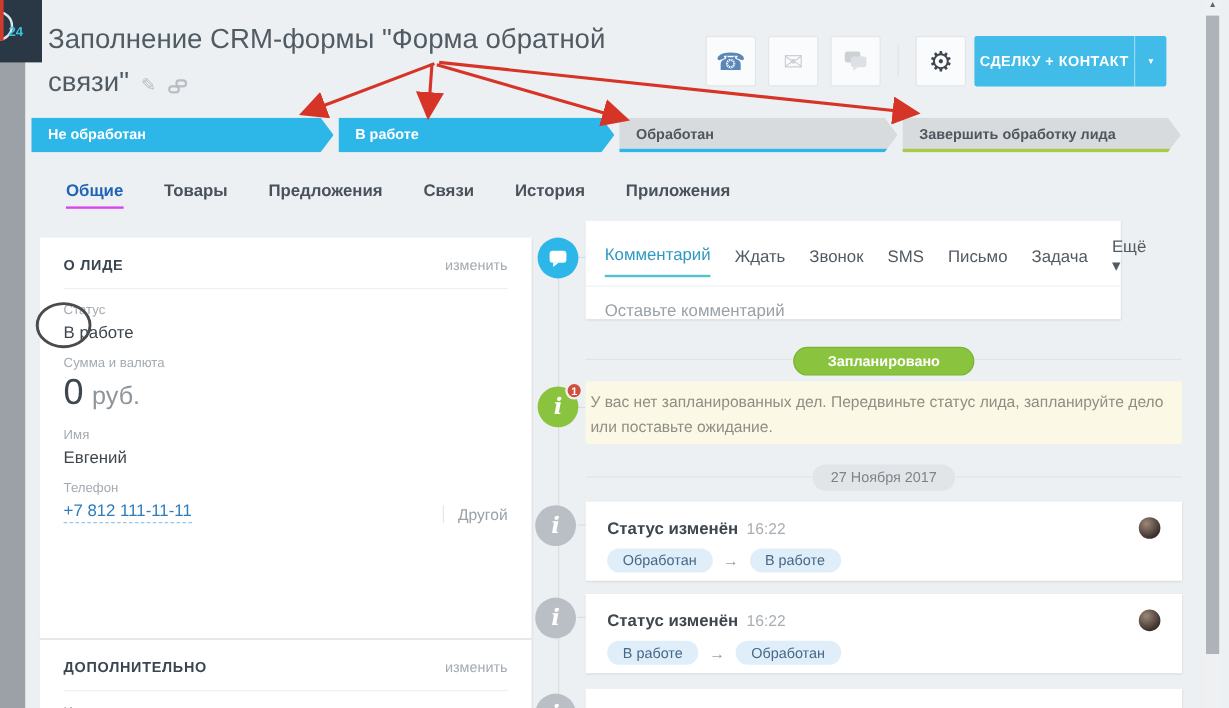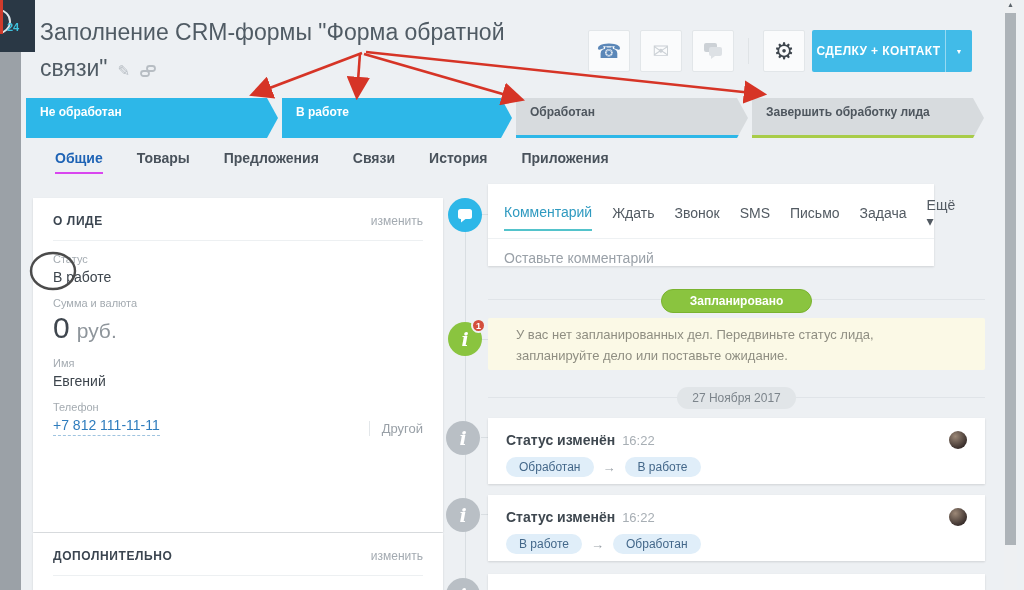--- a/index.html
+++ b/index.html
@@ -26,21 +26,21 @@
   .ic-mail  { color:#ccd1d6; }
   .ic-gear  { color:#3e464e; font-size:23px; }
   .vdiv { width:1px; height:26px; background:#dfe3e6; margin:0 4px; }
   .deal-btn { position:absolute; left:812px; top:30px; width:160px; height:42px; background:#41bbe8; border-radius:2px;
               display:flex; align-items:stretch; color:#fff; z-index:2; cursor:pointer; }
   .deal-btn .lbl { flex:1; display:flex; align-items:center; justify-content:center; font-size:12px; font-weight:bold; letter-spacing:.4px; }
   .deal-btn .caret { width:27px; border-left:1px solid rgba(255,255,255,.45); display:flex; align-items:center; justify-content:center; font-size:7px; }
 
   
   .pipeline { position:absolute; left:26px; top:98px; display:flex; gap:4px; z-index:2; }
-  .stage { height:40px; line-height:29px; padding-left:14px; font-size:12px; font-weight:bold; position:relative;
+  .stage { height:29px; line-height:29px; padding-left:14px; font-size:12px; font-weight:bold; position:relative;
            clip-path:polygon(0 0, calc(100% - 11px) 0, 100% 50%, calc(100% - 11px) 100%, 0 100%); }
   .stage.active { background:#2db7e8; color:#fff; }
   .stage.idle { background:#d7dbde; color:#4e565e; }
   .stage-underline { position:absolute; left:0; right:0; bottom:0; height:3px; }
   .u-blue { background:#2db7e8; } .u-green { background:#a8cc48; }
   .s1{width:252px;} .s2{width:230px;} .s3{width:232px;} .s4{width:232px;}
 
   
   .tabs { position:absolute; left:55px; top:150px; display:flex; gap:34px; font-size:14px; font-weight:bold; color:#49525b; z-index:2; }
   .tab { padding-bottom:6px; cursor:pointer; }
@@ -90,21 +90,21 @@
 
   
   .sep-line { position:absolute; left:488px; width:497px; height:1px; background:#e0e4e8; z-index:1; }
   .badge-wrap { position:absolute; left:488px; width:497px; text-align:center; z-index:2; }
   .planned-badge { display:inline-block; background:#8ac43f; border:1px solid #7ab32f; color:#fff; font-size:12px; font-weight:bold;
                    padding:4px 28px; border-radius:14px; cursor:pointer; }
   .date-pill { display:inline-block; background:#e1e5e8; color:#7c848b; font-size:12px; padding:4px 15px; border-radius:13px; }
 
   
   .warning-box { position:absolute; left:488px; top:318px; width:497px; height:52px; background:#fbf9e6; border-radius:2px;
-                 padding:6px 28px; font-size:13px; line-height:21px; color:#8f8e82; z-index:2; }
+                 padding:6px 4px; font-size:13px; line-height:21px; color:#8f8e82; z-index:2; }
 
   
   .tl-card { left:488px; width:497px; height:66px; }
   .tl-head { display:flex; align-items:center; padding:13px 18px 0; }
   .tl-title { font-size:14px; font-weight:bold; color:#3e474f; }
   .tl-time { font-size:13px; color:#a7aeb4; margin-left:7px; }
   .avatar { margin-left:auto; width:18px; height:18px; border-radius:50%;
             background:radial-gradient(circle at 35% 30%, #9c8877, #3a2f2c 72%); }
   .tl-pills { display:flex; align-items:center; padding:8px 18px 0; }
   .pill { background:#e0eef9; color:#44688a; font-size:12px; padding:3px 13px; border-radius:12px; }

